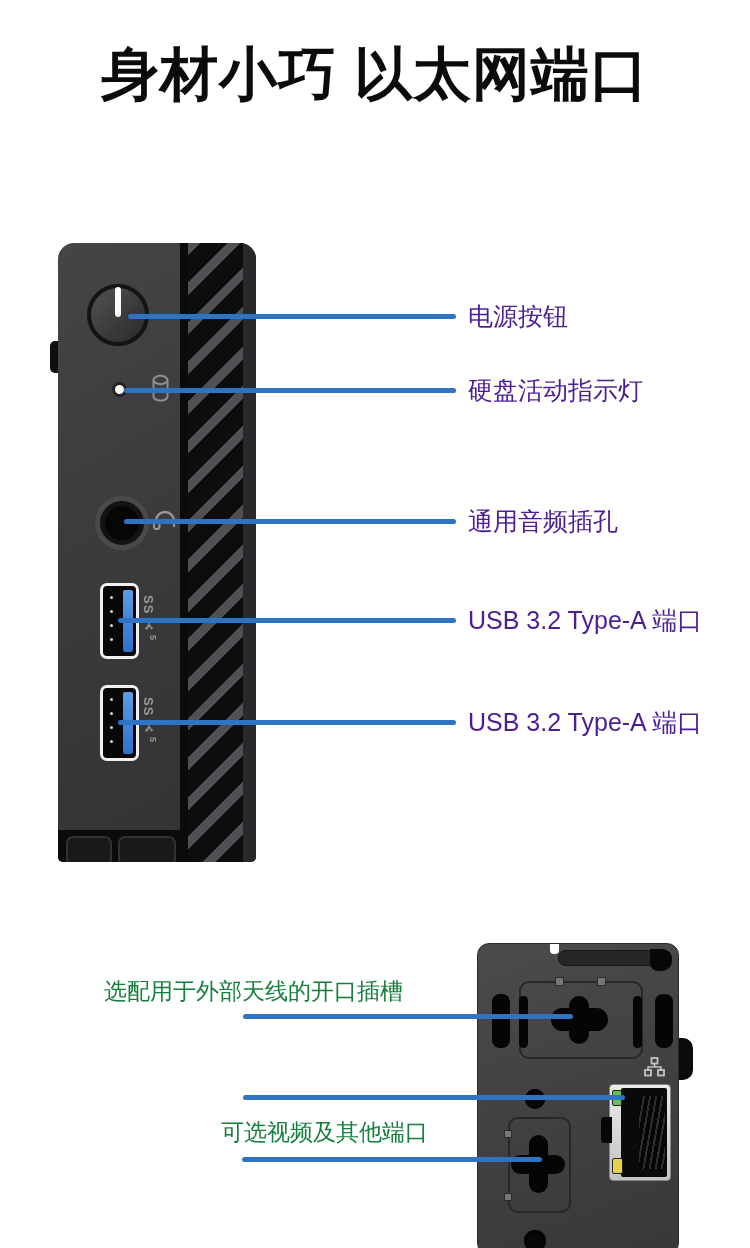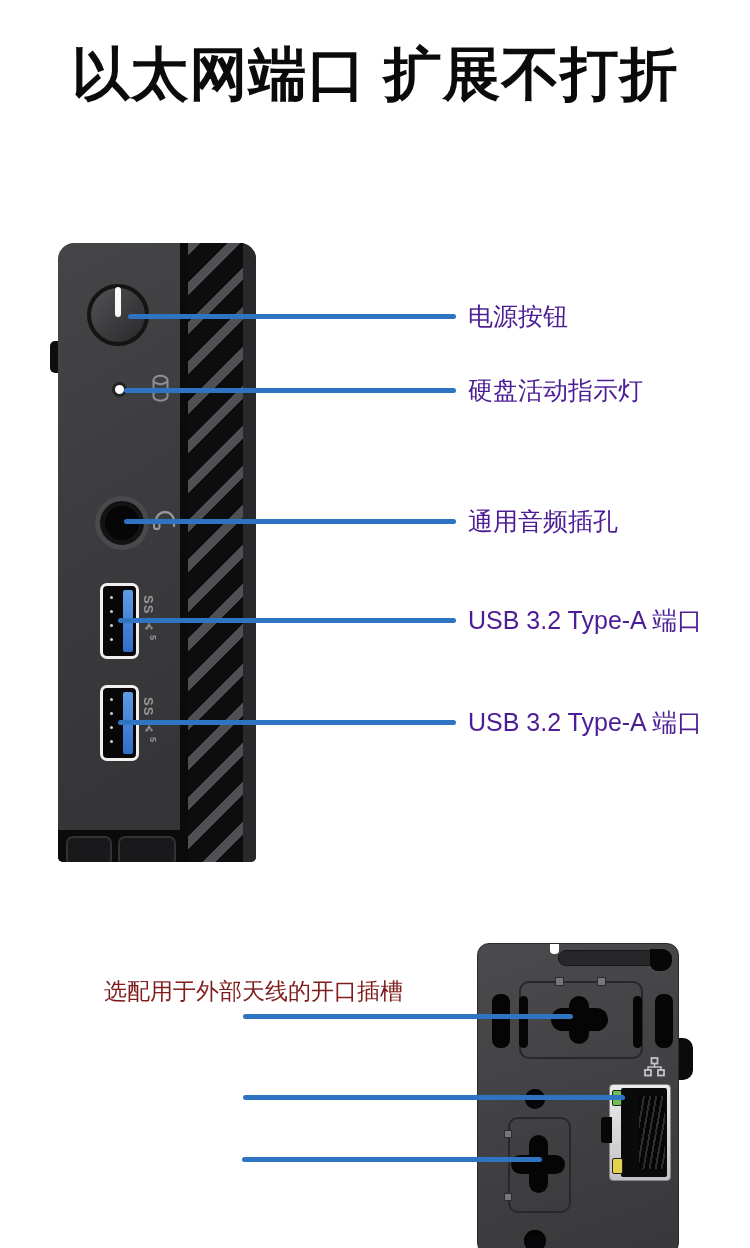--- a/index.html
+++ b/index.html
@@ -6,21 +6,21 @@
   .canvas{position:relative;width:750px;height:1248px;background:#ffffff;overflow:hidden;
           font-family:"Liberation Sans","DejaVu Sans",sans-serif;}
   
   .title{position:absolute;top:36px;left:0;width:750px;text-align:center;
          font-size:58px;font-weight:bold;color:#0b0b0b;letter-spacing:1px;}
   .subtitle{position:absolute;top:142px;left:0;width:750px;text-align:center;
             font-size:26px;color:#a2a2a2;letter-spacing:1px;}
   
   .line{position:absolute;height:5px;background:#2e74c2;border-radius:3px;z-index:30;}
   .callout{position:absolute;font-size:25px;color:#4c1d95;white-space:nowrap;z-index:31;line-height:28px;}
-  .callout-r{position:absolute;font-size:23px;color:#7f1d1d;white-space:nowrap;z-index:31;line-height:29px;}
+  .callout-r{position:absolute;font-size:23px;color:#15803d;white-space:nowrap;z-index:31;line-height:29px;}
   
   .front-wrap{position:absolute;left:58px;top:243px;width:198px;height:619px;z-index:10;}
   .front-tab{position:absolute;left:-8px;top:98px;width:12px;height:32px;background:#0e0e0e;border-radius:5px 0 0 5px;}
   .front-body{position:absolute;left:0;top:0;width:198px;height:619px;overflow:hidden;
               border-radius:16px 16px 5px 5px;background:linear-gradient(150deg,#454547 0%,#3b3b3d 45%,#323234 100%);}
   .vent{position:absolute;left:122px;top:0;width:63px;height:619px;background:#0b0b0b;}
   .vent-stripes{position:absolute;left:8px;top:0;right:0;bottom:0;
     background:repeating-linear-gradient(135deg,#505054 0 9px,#0d0d0d 9px 28px);}
   .edge-strip{position:absolute;left:185px;top:0;width:13px;height:619px;background:#29292b;}
   .power-btn{position:absolute;left:29px;top:41px;width:54px;height:54px;border-radius:50%;
@@ -63,21 +63,21 @@
   .rj45-ridge{position:absolute;right:2px;top:8px;bottom:8px;width:26px;
         background:repeating-linear-gradient(100deg,#060606 0 4px,#2e2e30 4px 6px);}
   .rj45-clip{position:absolute;left:-9px;top:32px;width:11px;height:26px;background:#070707;border-radius:3px 0 0 3px;}
   .led{position:absolute;border-radius:2px;border:1px solid #222;}
 </style>
 </head>
 <body>
 
 <div class="canvas">
 
-  <div class="title">以太网端口 扩展不打折</div>
+  <div class="title">身材小巧 以太网端口</div>
 
   <div class="front-wrap">
     <div class="front-tab"></div>
     <div class="front-body">
       <div class="vent">
         <div class="vent-stripes"></div>
       </div>
       <div class="edge-strip"></div>
 
       <div class="power-btn">
@@ -195,14 +195,15 @@
 
       <div class="hole" style="left:46px;top:286px;width:22px;height:22px;"></div>
     </div>
   </div>
 
   <div class="line" style="left:243px;top:1014px;width:330px;"></div>
   <div class="line" style="left:243px;top:1095px;width:382px;"></div>
   <div class="line" style="left:242px;top:1157px;width:300px;"></div>
 
   <div class="callout-r" style="right:347px;top:977px;">选配用于外部天线的开口插槽</div>
+  <div class="callout-r" style="right:322px;top:1118px;">可选视频及其他端口</div>
 
 </div>
 
 </body></html>

